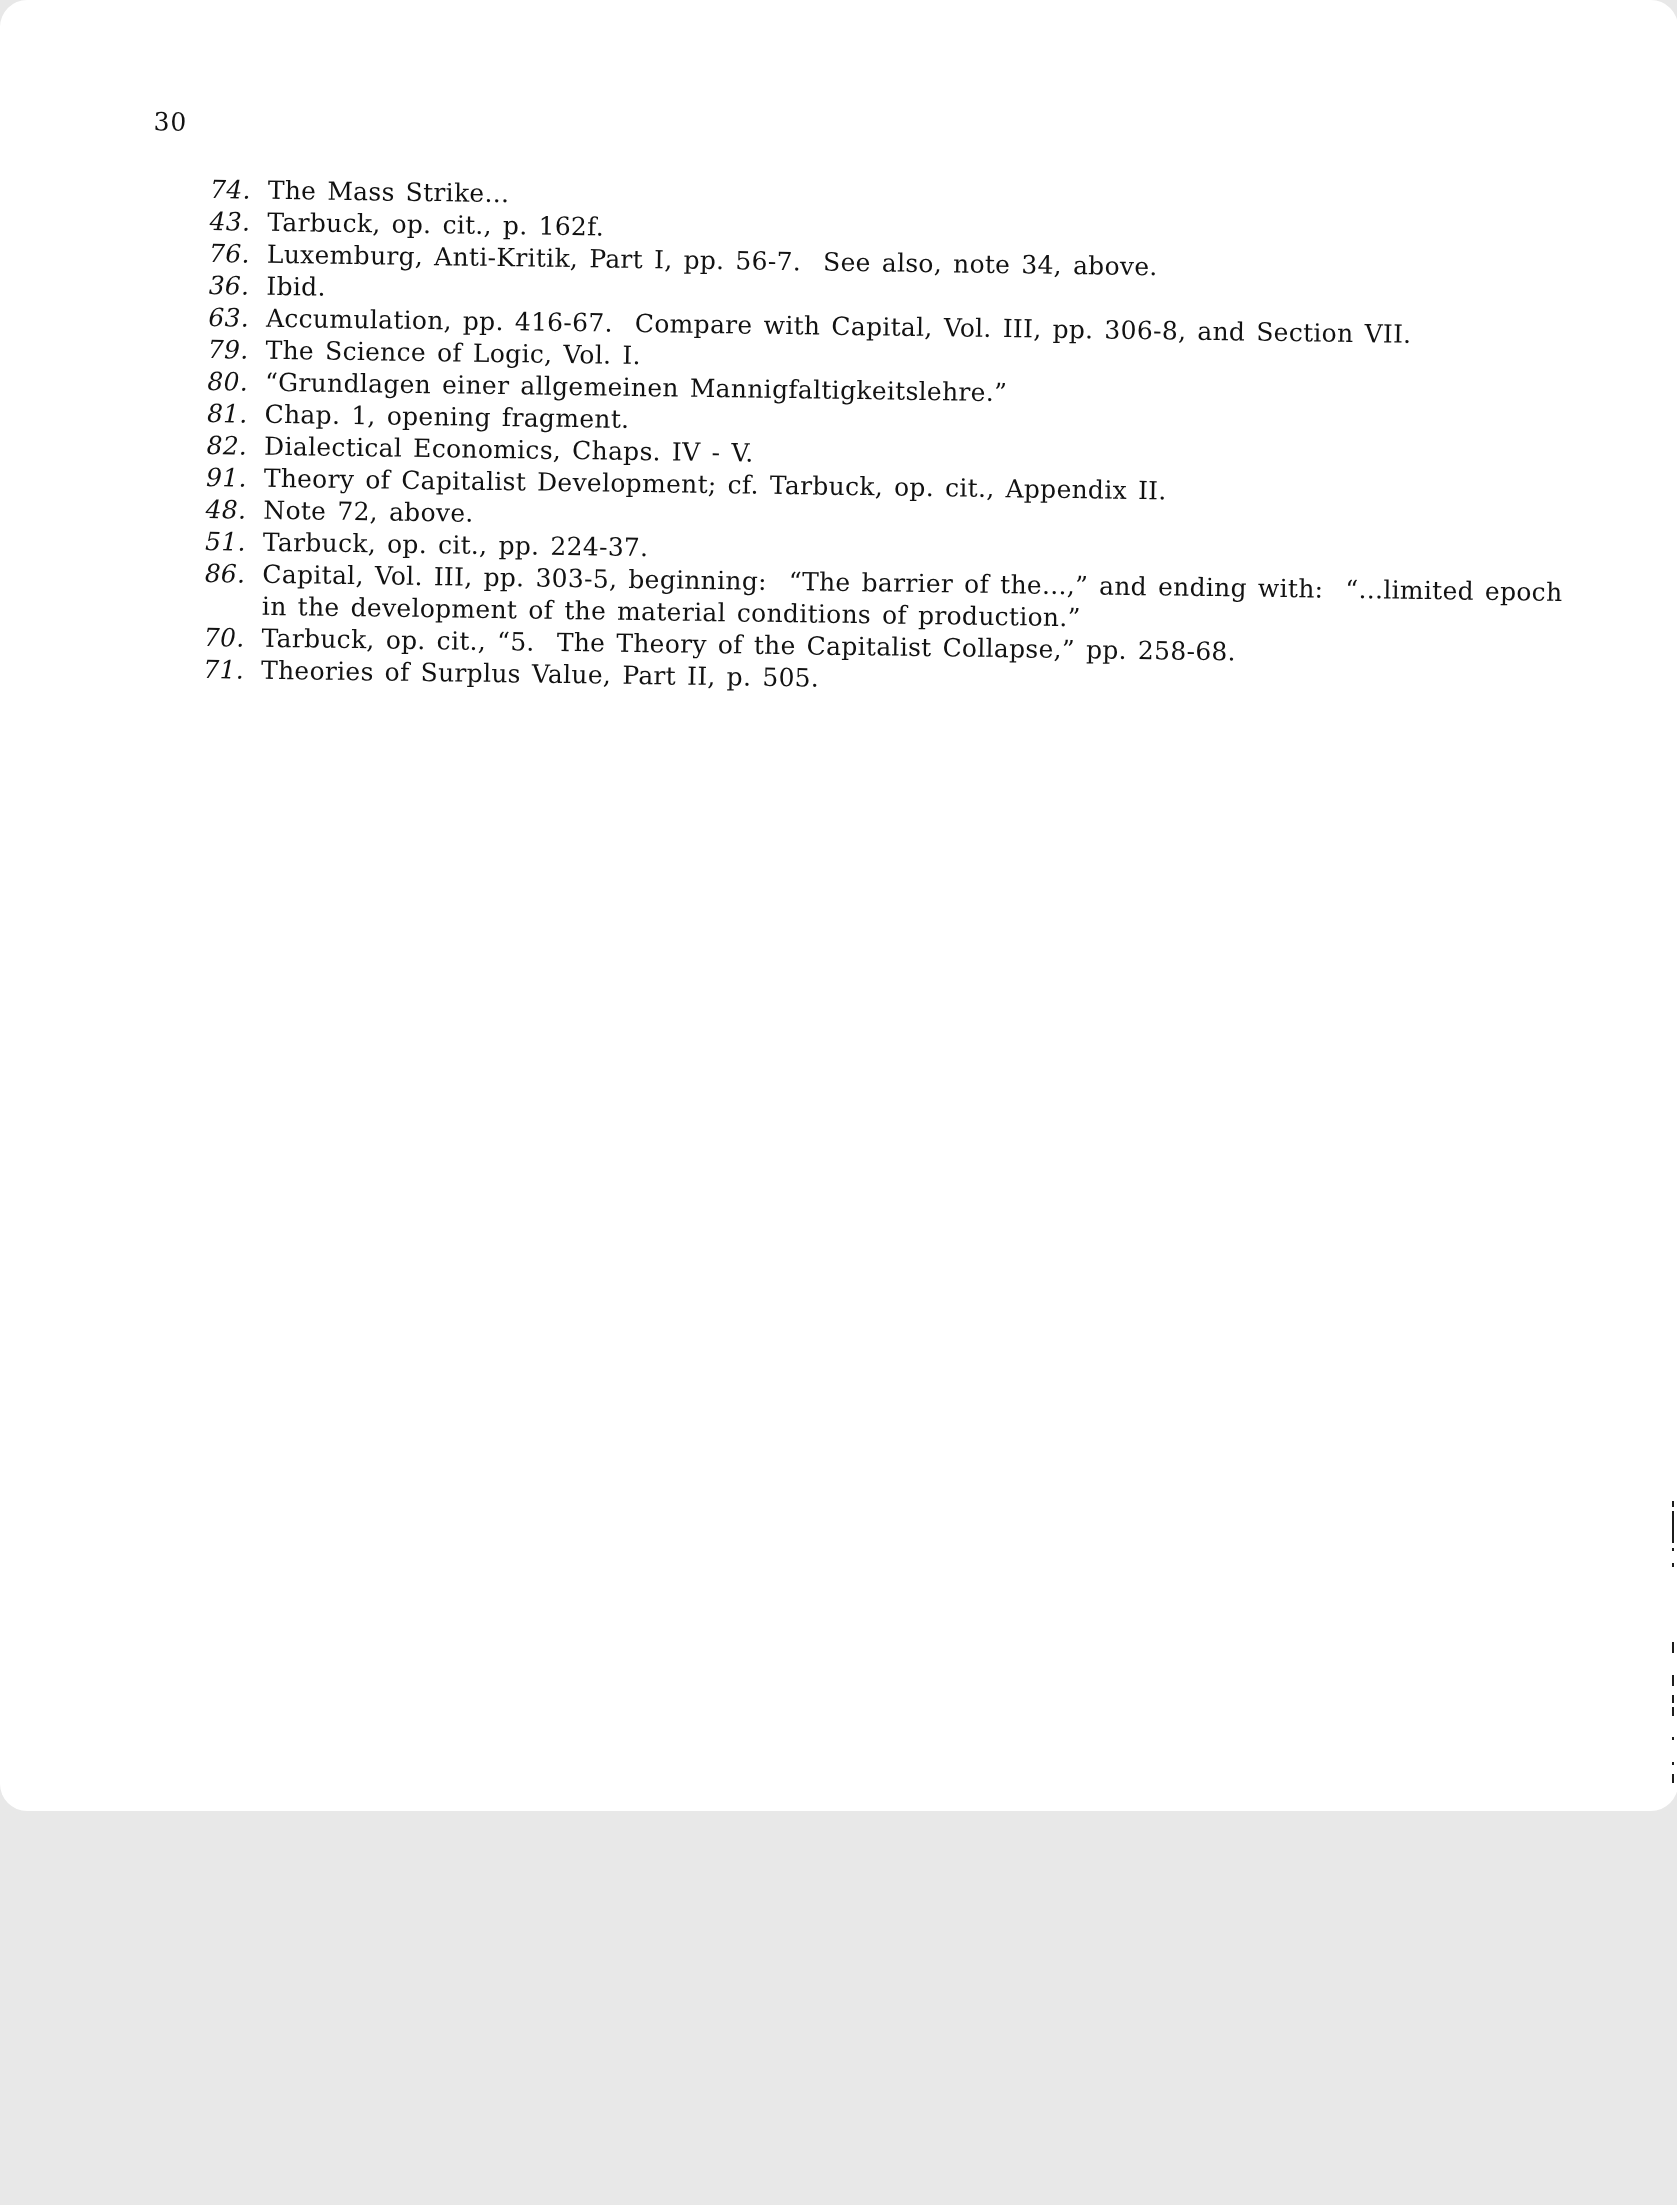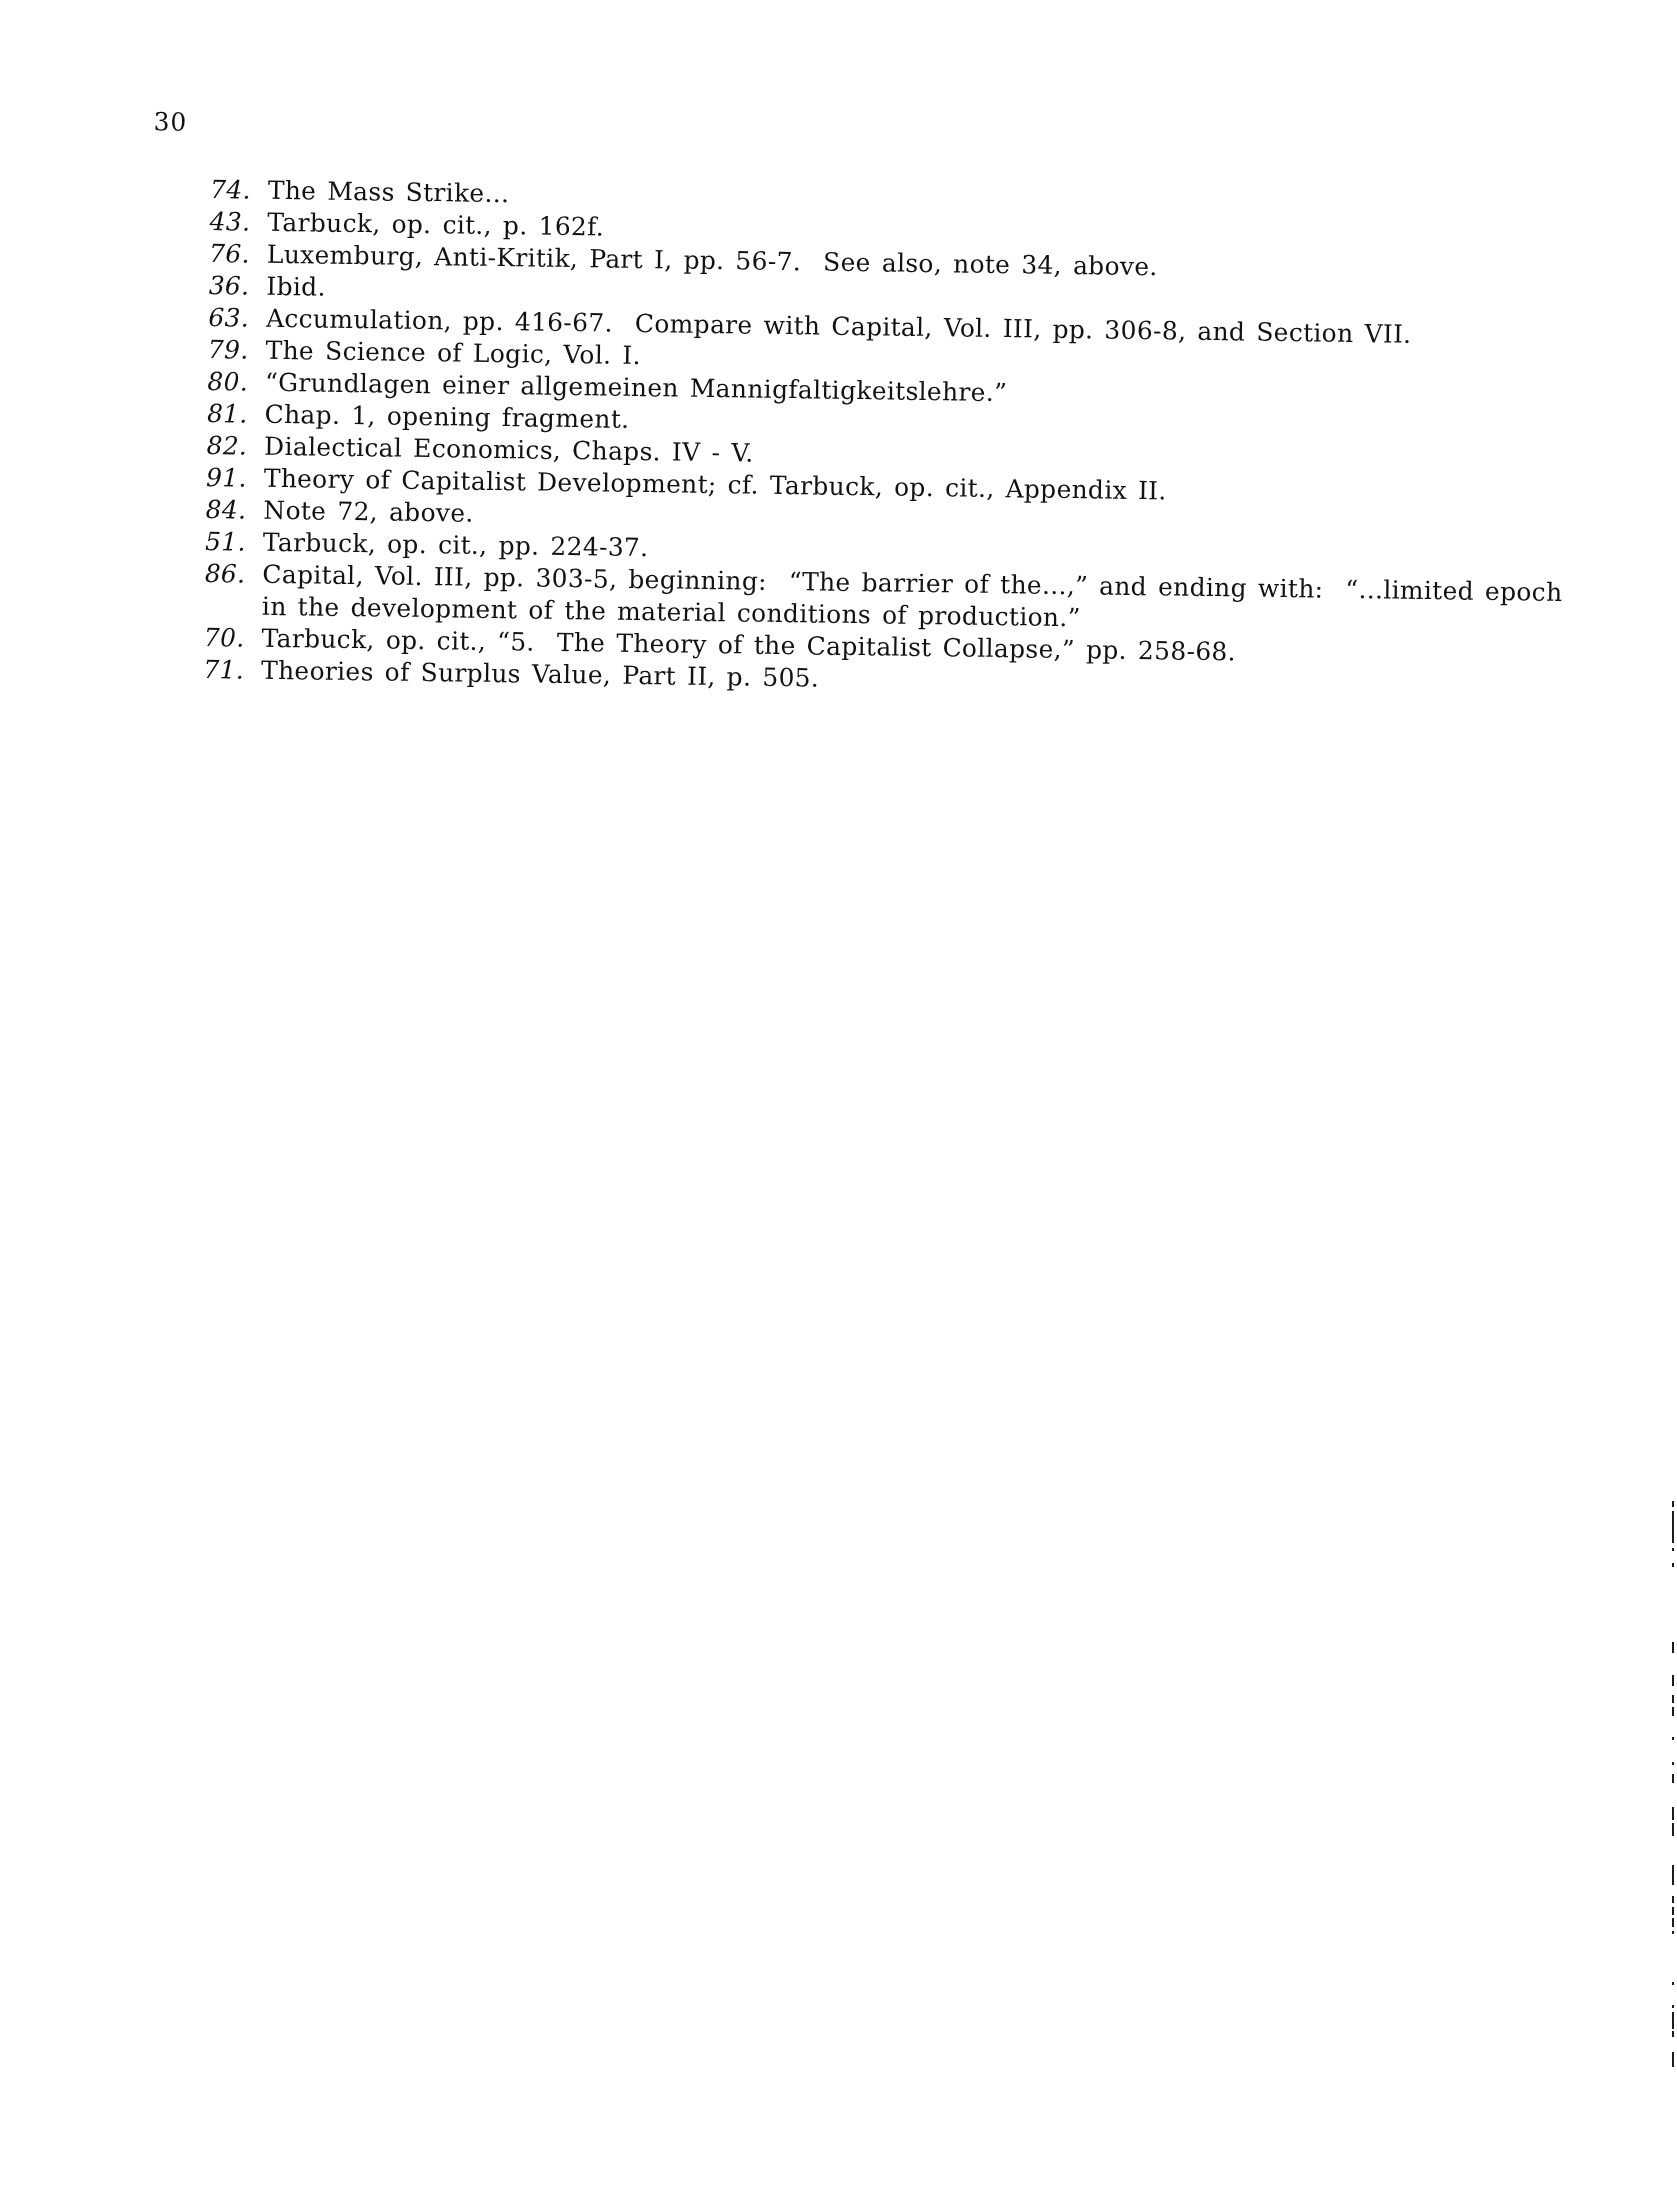--- a/index.html
+++ b/index.html
@@ -1,23 +1,24 @@
 <!DOCTYPE html>
 <html style="--ink: #121212; --paper: #ffffff;font-size:11.2px"><head>
 <meta charset="utf-8">
 <style>
   :root { --ink:#121212; --paper:#ffffff; }
   html,body { margin:0; padding:0; background:#e8e8e8; }
   .page {
     position:relative;
-    width:1678px; height:2205px;
+    width:1678px; height:1811px;
     background:var(--paper);
     color:var(--ink);
     font-family:"DejaVu Serif", serif;
     overflow:hidden;
+    border-radius:27px;
   }
   .rotated {
     position:absolute; left:0; top:0; width:1678px; height:2205px;
     transform:rotate(0.8deg);
     transform-origin:210px 175px;
   }
   .pageno {
     position:absolute; left:153px; top:109px;
     font-size:25px; line-height:28px;
     letter-spacing:0.7px;
@@ -83,21 +84,21 @@
         </div>
         <div class="note-row">
           <div class="note-num">82.</div>
           <div class="note-text">Dialectical Economics, Chaps. IV - V.</div>
         </div>
         <div class="note-row">
           <div class="note-num">91.</div>
           <div class="note-text">Theory of Capitalist Development; cf. Tarbuck, op. cit., Appendix II.</div>
         </div>
         <div class="note-row">
-          <div class="note-num">84.</div>
+          <div class="note-num">48.</div>
           <div class="note-text">Note 72, above.</div>
         </div>
         <div class="note-row">
           <div class="note-num">51.</div>
           <div class="note-text">Tarbuck, op. cit., pp. 224-37.</div>
         </div>
         <div class="note-row">
           <div class="note-num">86.</div>
           <div class="note-text">Capital, Vol. III, pp. 303-5, beginning:  “The barrier of the...,” and ending with:  “...limited epoch
 in the development of the material conditions of production.”</div>

